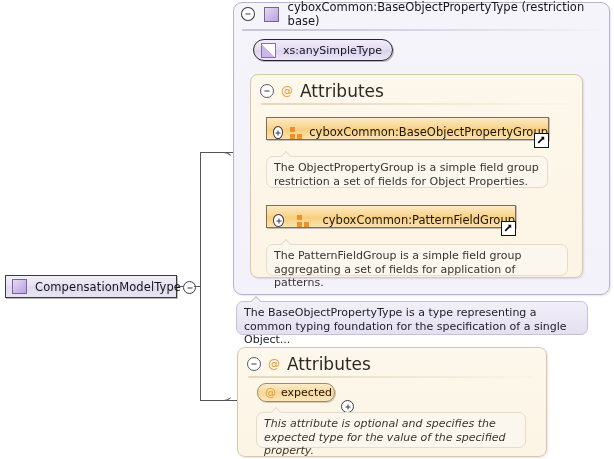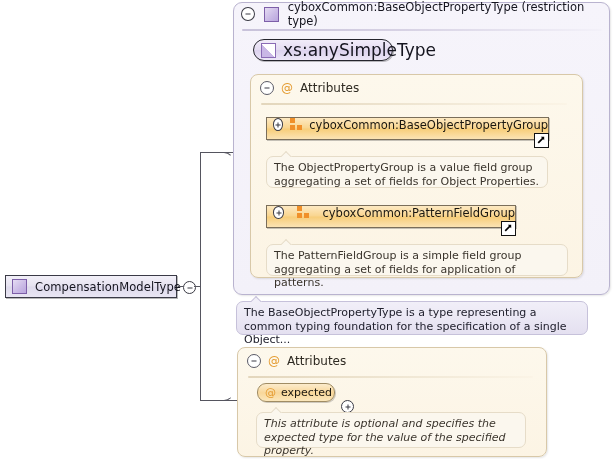--- a/index.html
+++ b/index.html
@@ -141,21 +141,21 @@
     width:13px;height:13px;flex:0 0 13px;margin-right:7px;
     border:1px solid #8a6bb5;
     background:#ffffff;
     position:relative;overflow:hidden;
   }
   .st-icon::after{
     content:"";position:absolute;left:-2px;top:-2px;
     width:17px;height:17px;
     background:linear-gradient(45deg,#c9b7e6 0%,#c9b7e6 49%,#ffffff 50%,#ffffff 100%);
   }
-  #anysimple .label{font-size:17px;color:#15151f;text-align:center;}
+  #anysimple .label{font-size:11px;color:#15151f;text-align:center;}
 
   
   #attr-panel-top{
     left:250px;top:74px;width:333px;height:204px;
     border:1px solid #d8c8a8;
     border-radius:8px;
     background:linear-gradient(to bottom,#fdf8ec 0%,#fcf4e4 100%);
     box-sizing:border-box;
     box-shadow:1px 1px 2px rgba(0,0,0,.10);
   }
@@ -168,34 +168,34 @@
     box-sizing:border-box;
     box-shadow:1px 1px 2px rgba(0,0,0,.10);
   }
   .attr-head{
     position:absolute;left:9px;top:6px;
     display:flex;align-items:center;
   }
   .attr-head .at{
     color:#e49a2e;font-size:12px;margin:0 7px 0 7px;font-weight:400;
   }
-  .attr-head .ttl{font-size:12px;color:#2e2a22;}
+  .attr-head .ttl{font-size:17px;color:#2e2a22;}
   .attr-divider{
     position:absolute;height:2px;border-radius:1px;
     background:linear-gradient(to right,#e3d6bc 0%,#f0e7d4 55%,#fbf4e6 100%);
   }
 
   
   .grp-box{
     position:absolute;
     height:23px;
     border:1.6px solid #7a6e5a;
     background:linear-gradient(to bottom,#fde9c2 0%,#f9d58f 48%,#f7cd79 52%,#fbe3b4 100%);
     box-sizing:border-box;
-    display:flex;align-items:flex-start;padding-left:6px;
+    display:flex;align-items:flex-end;padding-left:6px;
     box-shadow:1px 1px 0 rgba(0,0,0,.22);
   }
   .grp-box .label{font-size:11.5px;color:#1a1710;margin-left:7px;}
   .grp-icon{
     width:12px;height:12px;flex:0 0 12px;margin-left:7px;position:relative;
   }
   .grp-icon i{position:absolute;background:#f0902a;display:block;}
   .grp-icon i.a{left:0;top:0;width:5px;height:5px;}
   .grp-icon i.b{left:0;top:7px;width:5px;height:5px;}
   .grp-icon i.c{left:7px;top:7px;width:5px;height:5px;}
@@ -241,21 +241,21 @@
   <div id="bracket"></div>
 
   <div class="wire h" style="left:224px;top:152px;width:12px;"></div>
   <div class="wire h" style="left:224px;top:400px;width:14px;"></div>
 
 
   <div class="abs" id="base-panel">
     <div class="panel-head">
       <div class="circ w12" style="margin-right:9px;"></div>
       <span class="type-swatch" style="margin-right:9px;"></span>
-      <span class="ptitle">cyboxCommon:BaseObjectPropertyType (restriction type)</span>
+      <span class="ptitle">cyboxCommon:BaseObjectPropertyType (restriction base)</span>
     </div>
     <div class="hdr-divider"></div>
   </div>
 
   <div class="abs" id="anysimple">
     <span class="st-icon"></span>
     <span class="label">xs:anySimpleType</span>
   </div>
 
   <div class="abs" id="attr-panel-top">
@@ -278,21 +278,21 @@
     <span class="goto">
       <svg width="12" height="12" viewBox="0 0 12 12">
         <path d="M3.2 8.8 L8.2 3.8" stroke="#000" stroke-width="1.7" fill="none"></path>
         <path d="M9.2 2.8 L9.2 6.2 L5.8 2.8 Z" fill="#000"></path>
       </svg>
     </span>
   </div>
 
   <div class="bubble cream" style="left:266px;top:156px;width:282px;height:32px;">
     <span class="tail" style="left:14px;"></span>
-    <span>The ObjectPropertyGroup is a value field group aggregating a set of fields for Object Properties.</span>
+    <span>The ObjectPropertyGroup is a simple field group restriction a set of fields for Object Properties.</span>
   </div>
 
   <div class="grp-box" style="left:266px;top:205px;width:250px;gap:6px;">
     <div class="circ w11 plus"></div>
     <span class="grp-icon">
       <i class="a"></i>
         <i class="b"></i>
         <i class="c"></i>
     </span>
     <span class="label">cyboxCommon:PatternFieldGroup</span>

